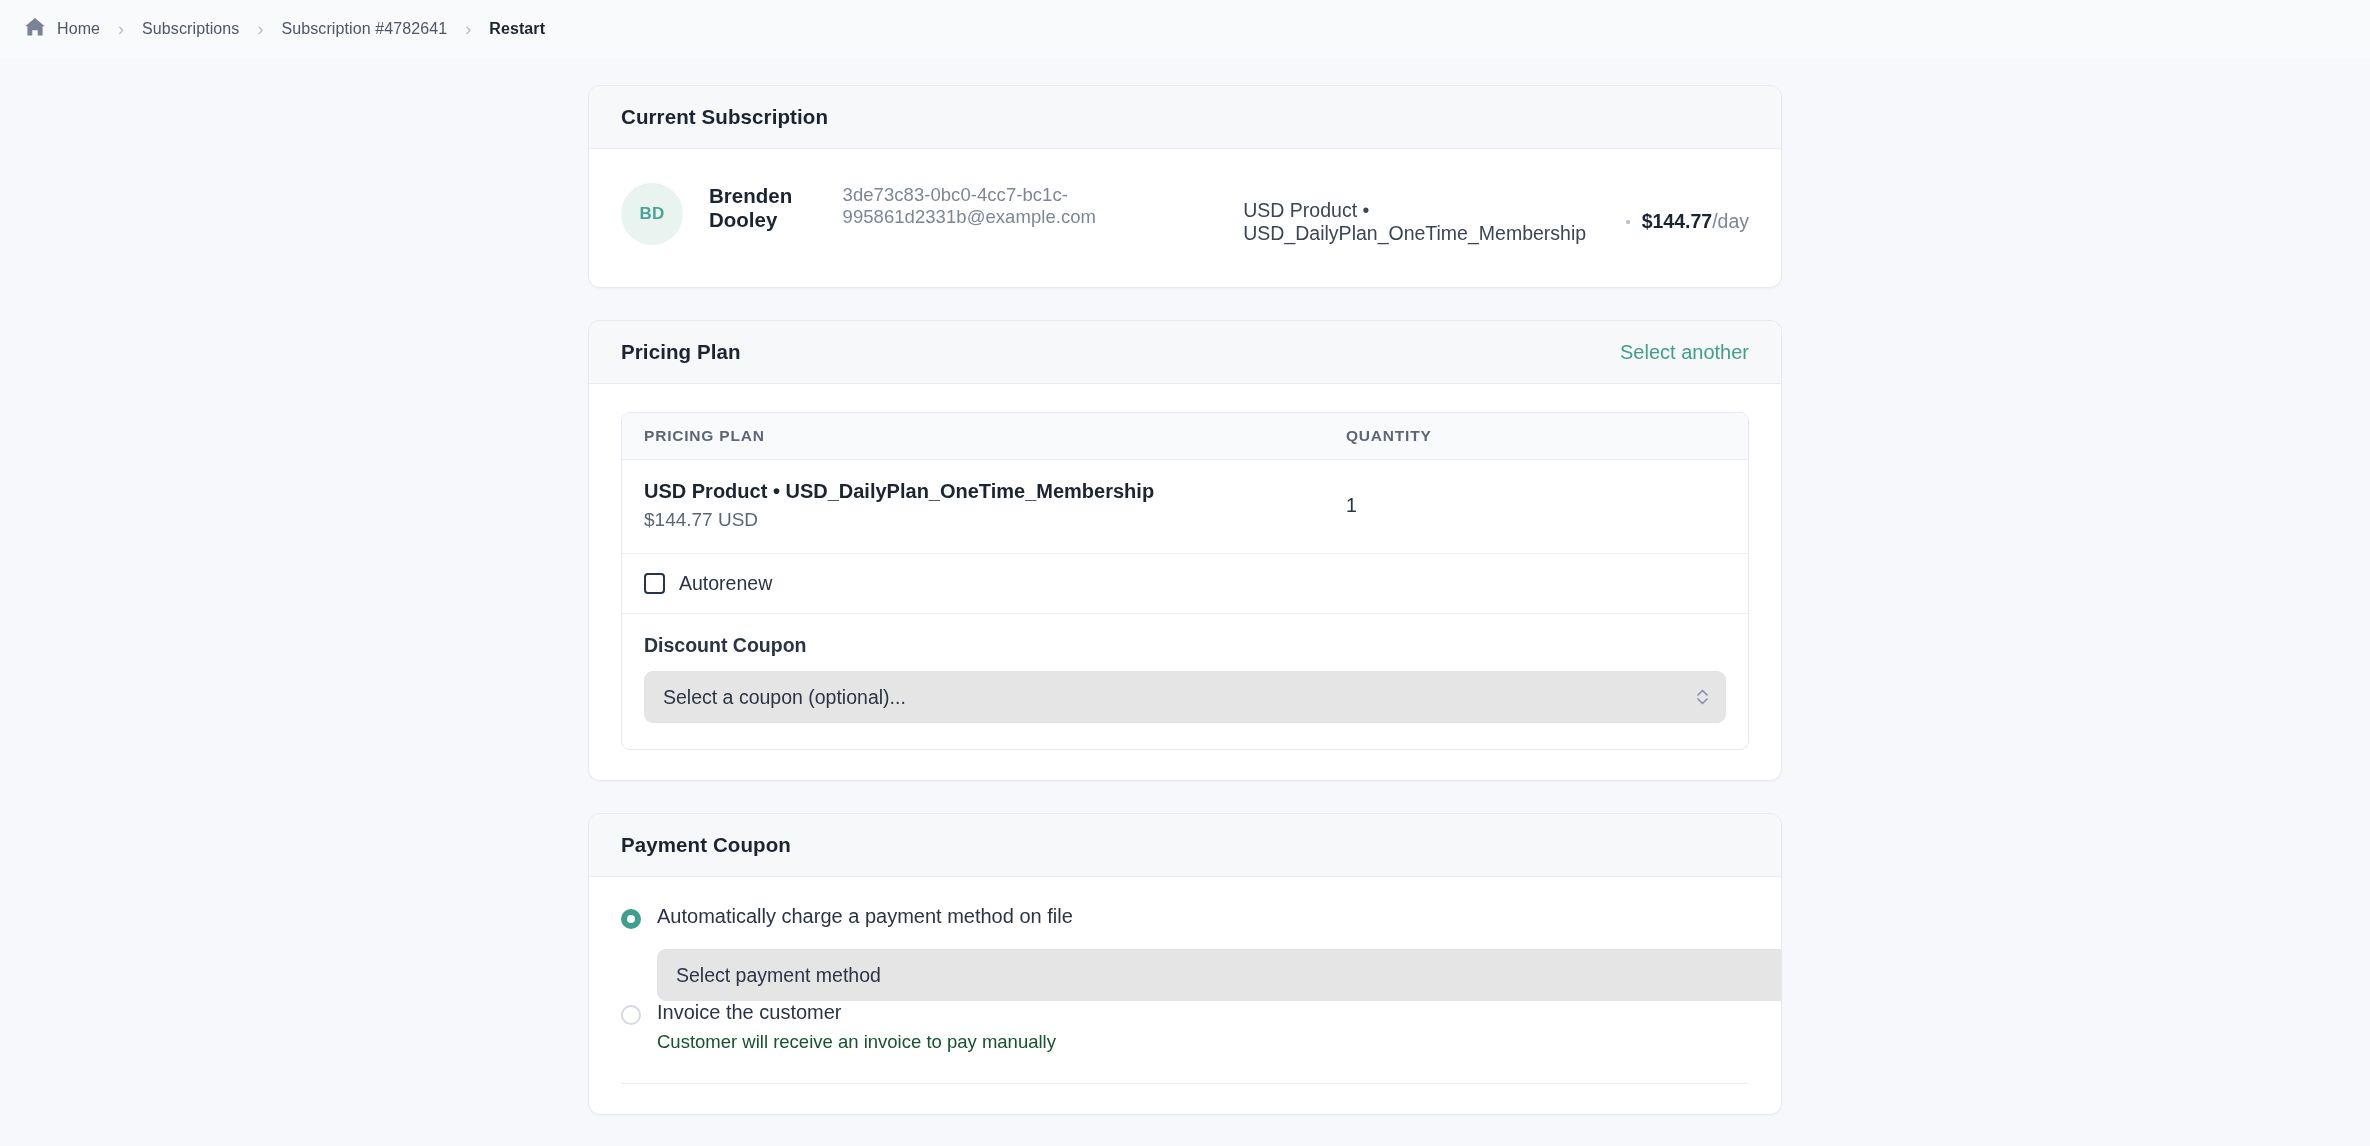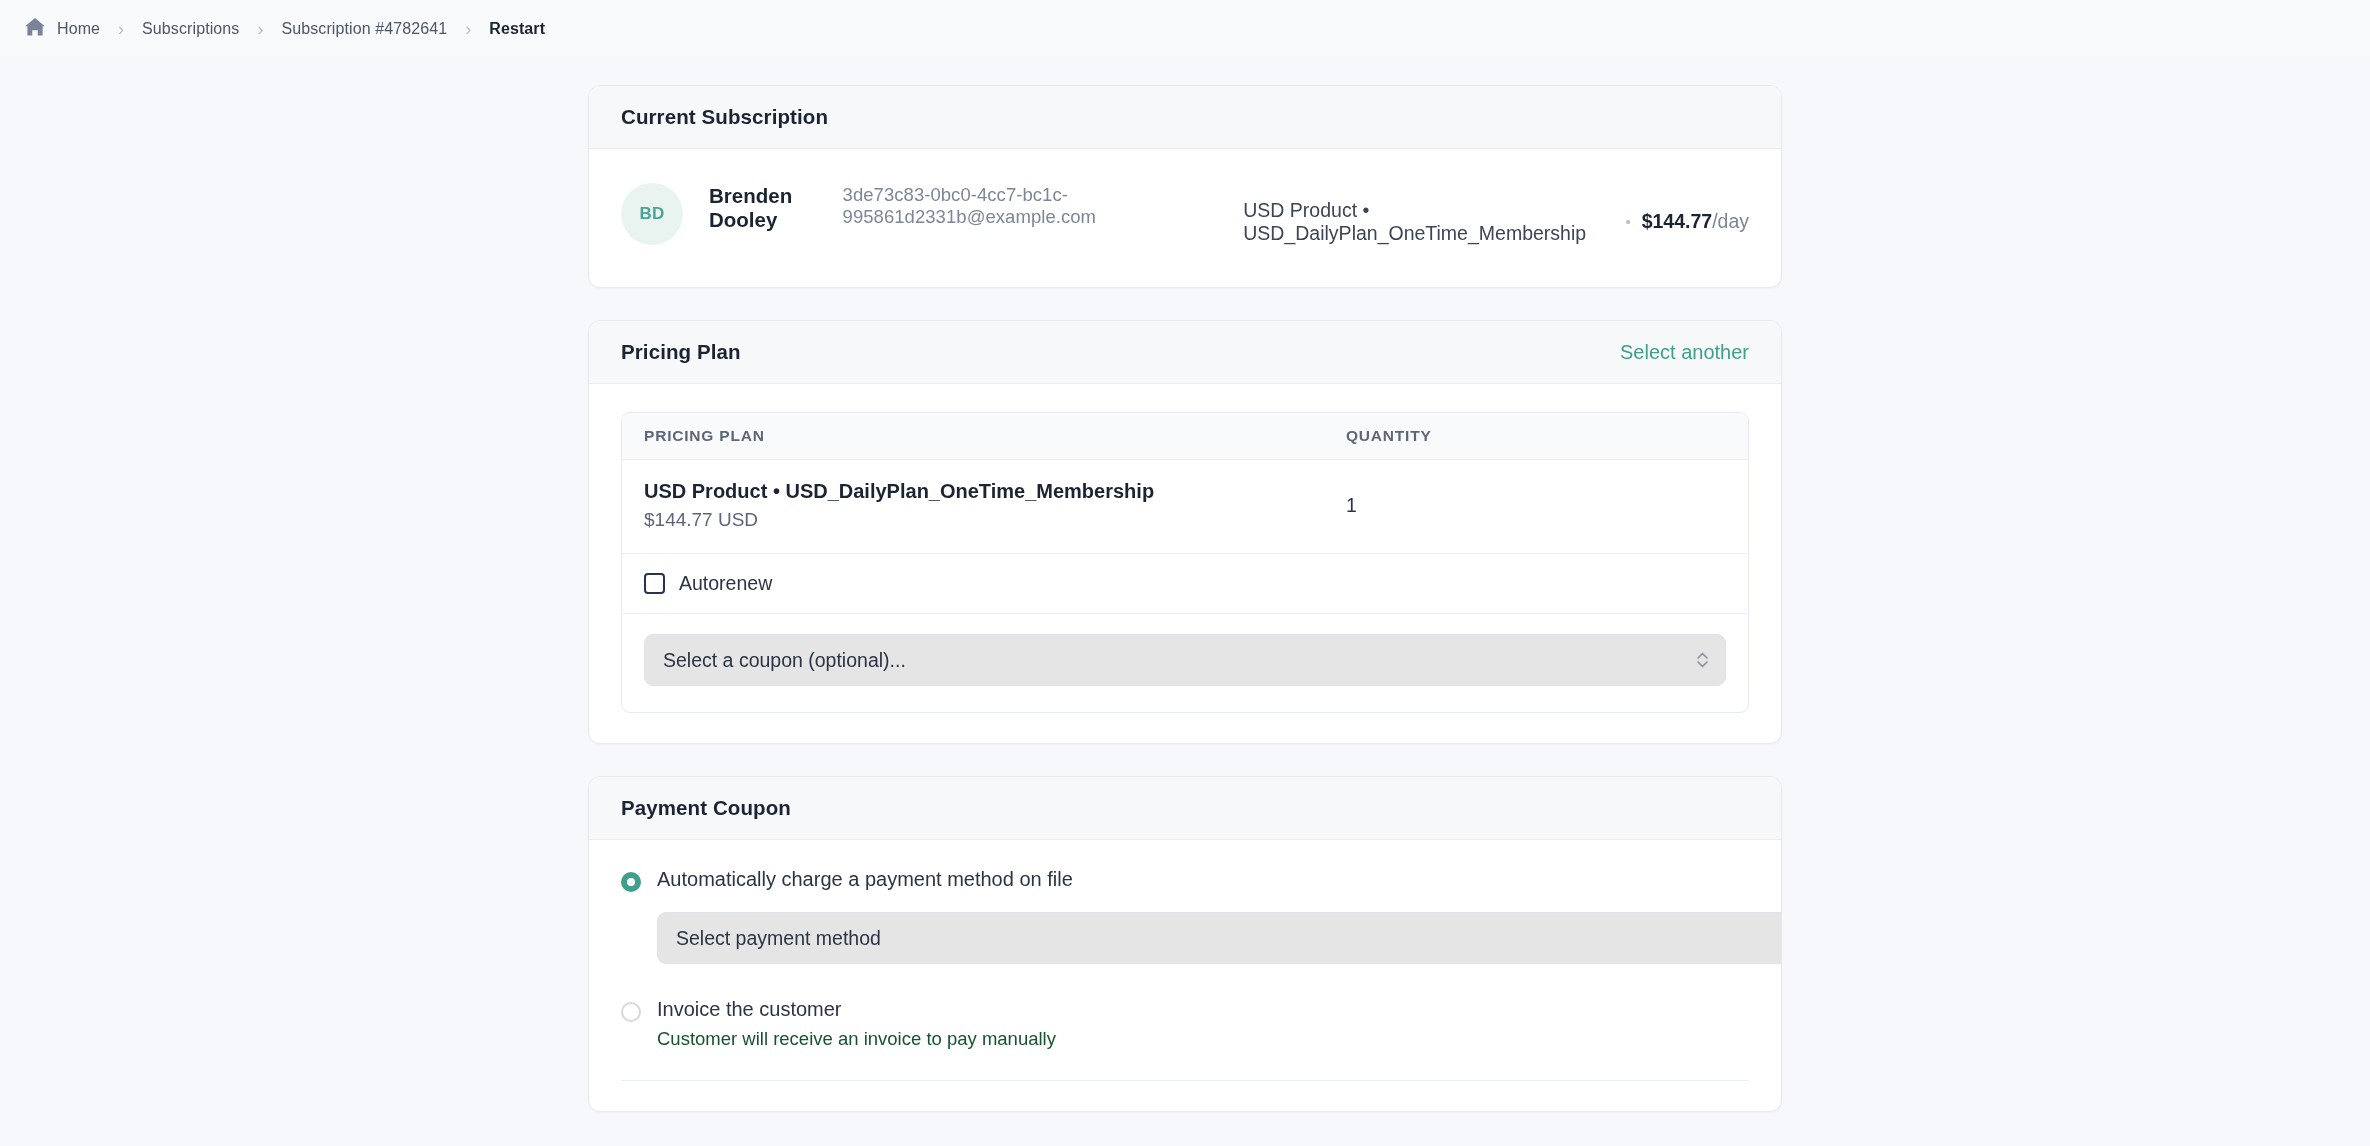--- a/index.html
+++ b/index.html
@@ -299,21 +299,21 @@
   .pay-option-label { font-size: 20px; color: #2b3445; }
 
   .pay-sub-text {
     font-size: 18.5px;
     color: #14532d;
     margin-top: 7px;
   }
 
   .pay-select-wrap { margin: 20px 0 0 36px; width: 1212px; }
 
-  .pay-block-2 { margin-top: 34px; }
+  .pay-block-2 { }
 
   .pay-divider {
     border-top: 1px solid #eceff3;
     margin: 30px 0 0 0;
   }
 </style>
 </head>
 <body>
 
 <div class="breadcrumb-bar">
@@ -386,20 +386,21 @@
           </div>
           <div class="col-qty plan-qty">1</div>
         </div>
 
         <div class="autorenew-row">
           <span class="checkbox"></span>
           <span class="autorenew-label">Autorenew</span>
         </div>
 
         <div class="coupon-block">
+          <div class="field-label">Discount Coupon</div>
           <div class="select-control">
             <span class="select-value">Select a coupon (optional)...</span>
             <span class="select-chevrons">
               <svg width="13" height="20" viewBox="0 0 13 20" xmlns="http://www.w3.org/2000/svg">
                 <path d="M2 8 L6.5 3.5 L11 8" fill="none" stroke="#8b93a4" stroke-width="1.7" stroke-linecap="round" stroke-linejoin="round"></path>
                 <path d="M2 12 L6.5 16.5 L11 12" fill="none" stroke="#8b93a4" stroke-width="1.7" stroke-linecap="round" stroke-linejoin="round"></path>
               </svg>
             </span>
           </div>
         </div>

